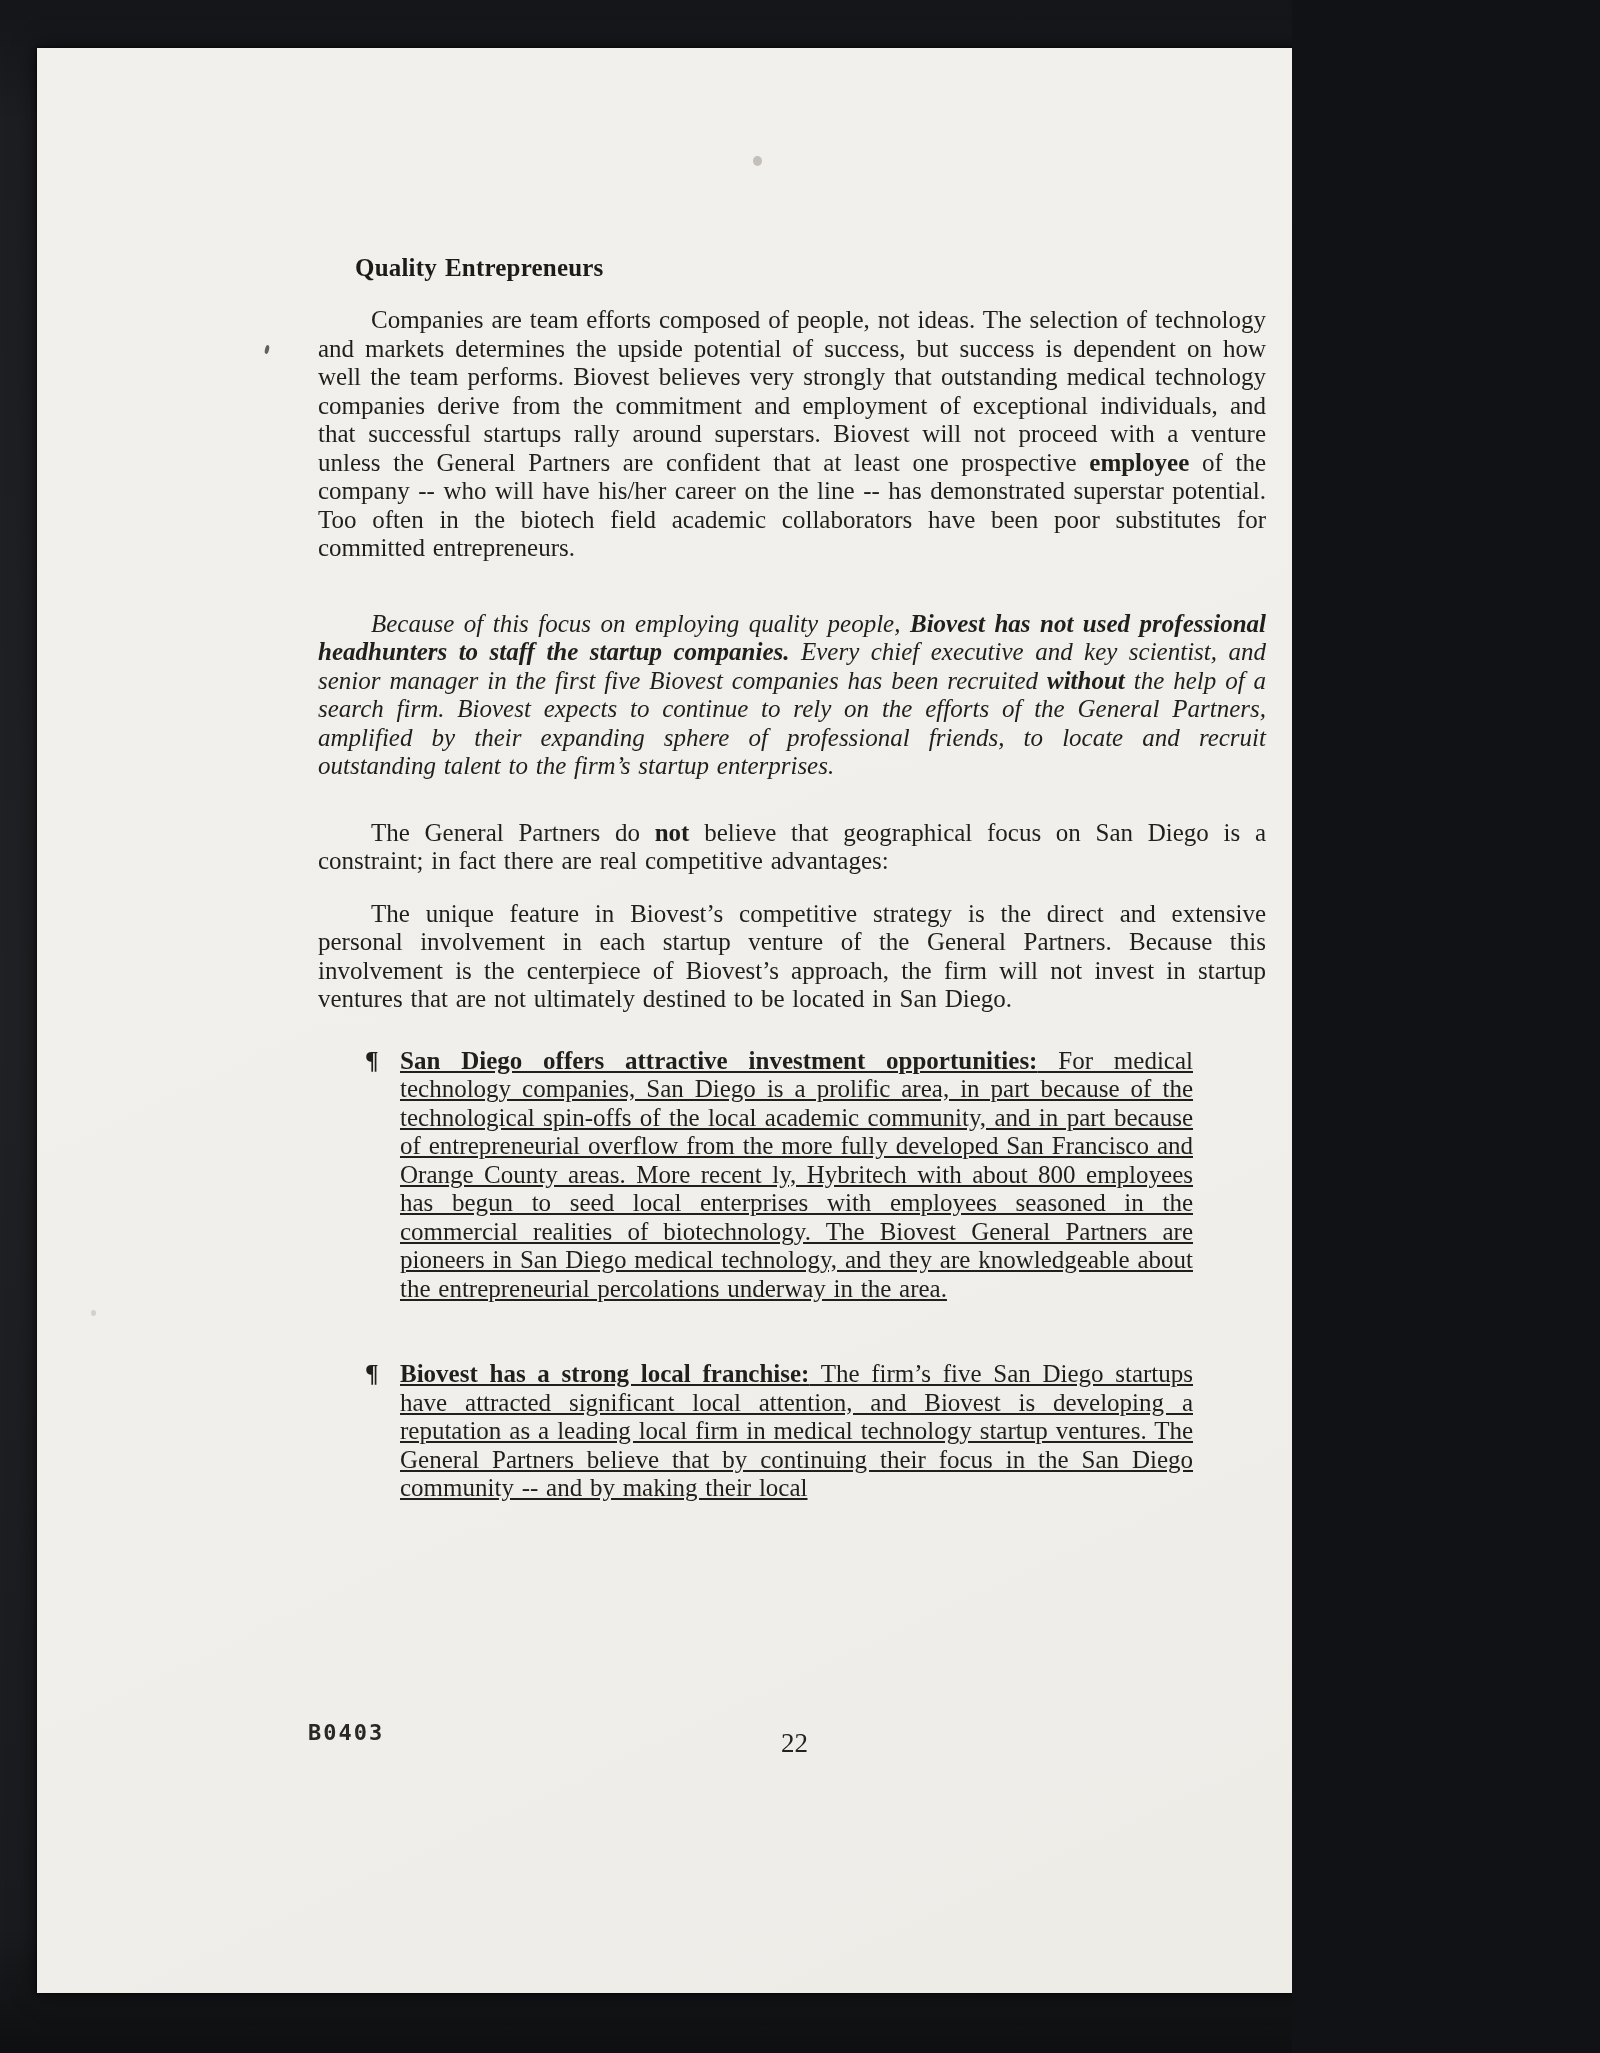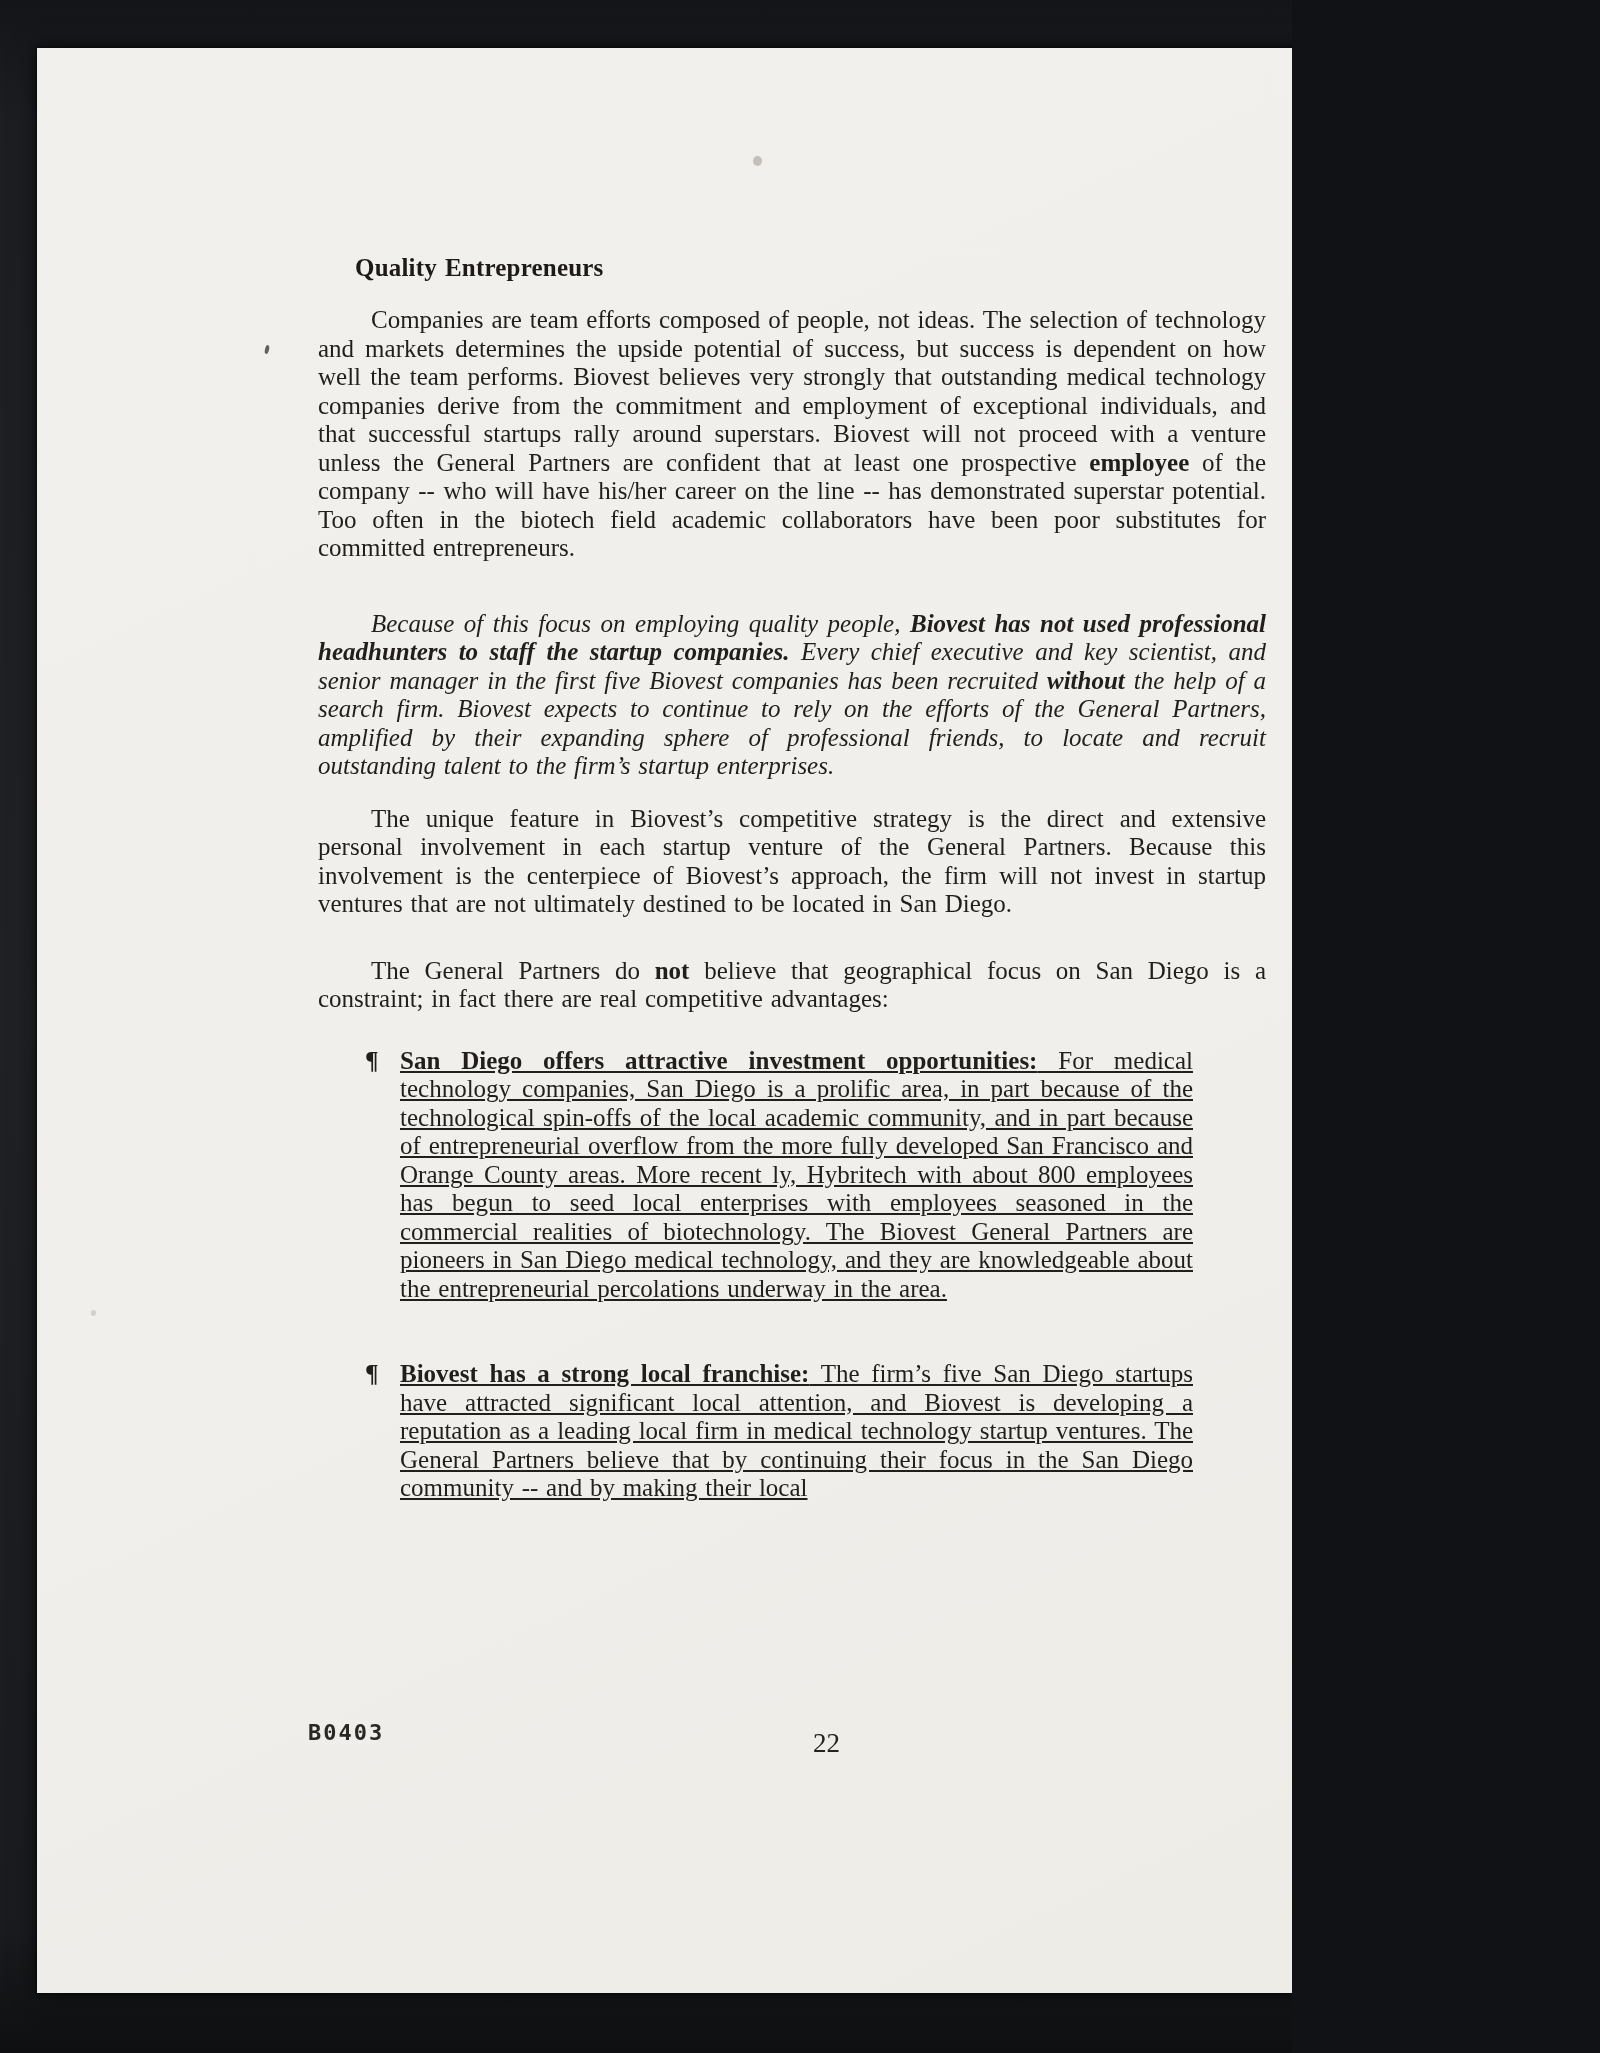--- a/index.html
+++ b/index.html
@@ -42,21 +42,21 @@
     text-align:left;
   }
   .bullet .btext{width:793px;text-align:justify;text-decoration:underline;}
   .footer-code{
     position:absolute;left:271px;top:1672px;
     font-family:"DejaVu Sans Mono","Liberation Mono",monospace;
     font-size:22px;font-weight:600;letter-spacing:2px;color:#2b2824;
   }
   .page-number{
     position:absolute;left:744px;top:1680px;width:60px;
-    font-size:27px;color:#25221e;text-align:left;margin-left:32px;
+    font-size:27px;color:#25221e;text-align:left;
   }
   .holes{
     position:absolute;left:1471px;top:49px;
     display:flex;flex-direction:column;gap:48.5px;
   }
   .hole{
     width:23px;height:52px;border-radius:7px;
     background:#141418;
     box-shadow:0 0 2px rgba(0,0,0,0.9);
   }
@@ -73,23 +73,23 @@
 
     <div class="content">
 
       <h2 class="heading">Quality Entrepreneurs</h2>
 
       <p class="para p1"><span>Companies are team efforts composed of people, not ideas.  The selection of technology and markets determines the upside potential of success, but success is dependent on how well the team performs.  Biovest believes very strongly that outstanding medical technology companies derive from the commitment and employment of exceptional individuals, and that successful startups rally around superstars.  Biovest will not proceed with a venture unless the General Partners are confident that at least one prospective </span><b class="bold">employee</b><span> of the company -- who will have his/her career on the line -- has demonstrated superstar potential.  Too often in the biotech field academic collaborators have been poor substitutes for committed entrepreneurs.</span></p>
 
       <p class="para p2"><span>Because of this focus on employing quality people, </span><b class="bold">Biovest has not used professional headhunters to staff the startup companies.</b><span>  Every chief executive and key scientist, and senior manager in the first five Biovest companies has been recruited </span><b class="bold">without</b><span> the help of a search firm.  Biovest expects to continue to rely on the efforts of the General Partners, amplified by their expanding sphere of professional friends, to locate and recruit outstanding talent to the firm’s startup enterprises.</span></p>
 
 
+      <p class="para p4"><span>The General Partners do </span><b class="bold">not</b><span> believe that geographical focus on San Diego is a constraint; in fact there are real competitive advantages:</span></p>
+
       <p class="para p3"><span>The unique feature in Biovest’s competitive strategy is the direct and extensive personal involvement in each startup venture of the General Partners.  Because this involvement is the centerpiece of Biovest’s approach, the firm will not invest in startup ventures that are not ultimately destined to be located in San Diego.</span></p>
-
-      <p class="para p4"><span>The General Partners do </span><b class="bold">not</b><span> believe that geographical focus on San Diego is a constraint; in fact there are real competitive advantages:</span></p>
 
       <div class="bullet b1">
         <span class="marker">¶</span>
         <div class="btext"><b class="bold">San Diego offers attractive investment opportunities:</b><span>  For medical technology companies, San Diego is a prolific area, in part because of the technological spin-offs of the local academic community, and in part because of entrepreneurial overflow from the more fully developed San Francisco and Orange County areas.  More recent ly, Hybritech with about 800 employees has begun to seed local enterprises with employees seasoned in the commercial realities of biotechnology.  The Biovest General Partners are pioneers in San Diego medical technology, and they are knowledgeable about the entrepreneurial percolations underway in the area.</span></div>
       </div>
 
       <div class="bullet b2">
         <span class="marker">¶</span>
         <div class="btext"><b class="bold">Biovest has a strong local franchise:</b><span>  The firm’s five San Diego startups have attracted significant local attention, and Biovest is developing a reputation as a leading local firm in medical technology startup ventures.  The General Partners believe that by continuing their focus in the San Diego community -- and by making their local</span></div>
       </div>

